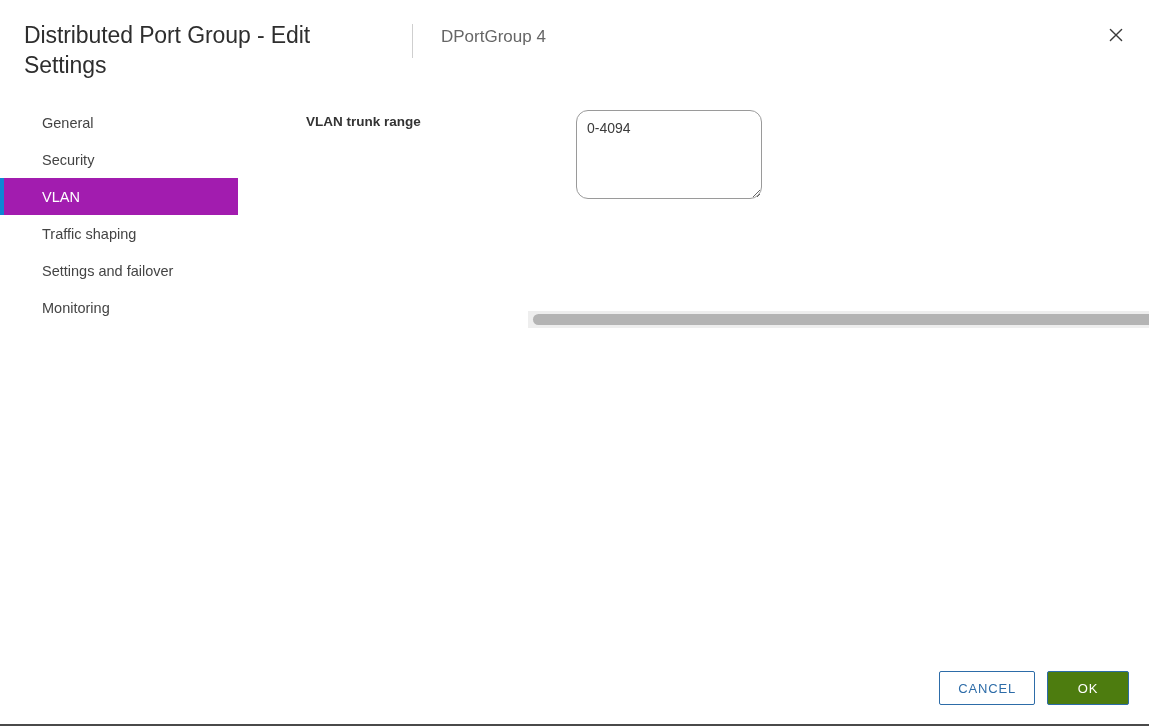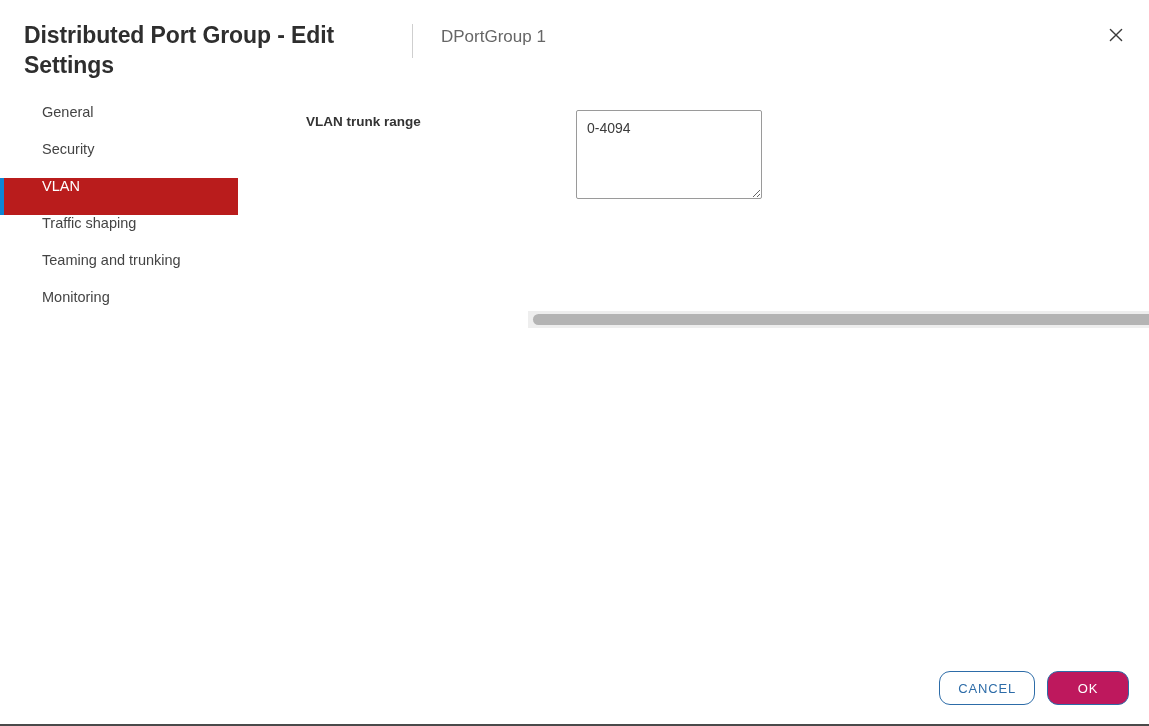--- a/index.html
+++ b/index.html
@@ -32,21 +32,21 @@
   .header {
     position: relative;
     padding: 16px 24px 0 24px;
     flex: 0 0 auto;
     height: 86px;
     display: flex;
     align-items: flex-start;
   }
   .header-title {
     font-size: 23px;
-    font-weight: 700;
+    font-weight: 400;
     line-height: 1.32;
     color: #2e2e2e;
     letter-spacing: -0.1px;
     width: 360px;
     margin: 0;
     padding-top: 4px;
   }
   .header-divider {
     width: 1px;
     background: #cfcfcf;
@@ -87,29 +87,29 @@
 
   .nav {
     width: 238px;
     flex: 0 0 238px;
     padding-top: 18px;
   }
   .nav-item {
     position: relative;
     height: 37px;
     display: flex;
-    align-items: flex-start;
+    align-items: center;
     padding-left: 42px;
     font-size: 14.5px;
     color: #444444;
     cursor: pointer;
     white-space: nowrap;
   }
   .nav-item.selected {
-    background: #b91c1c;
+    background: #a21caf;
     color: #ffffff;
   }
   .nav-item.selected::before {
     content: "";
     position: absolute;
     left: 0;
     top: 0;
     bottom: 0;
     width: 4px;
     background: #0e86d4;
@@ -172,21 +172,21 @@
   .chevron {
     margin-left: 9px;
     display: inline-flex;
     align-items: center;
   }
 
   .trunk-textarea {
     width: 186px;
     height: 89px;
     border: 1px solid #9a9a9a;
-    border-radius: 2px;
+    border-radius: 12px;
     background: #ffffff;
     font-family: "Liberation Sans", sans-serif;
     font-size: 14px;
     color: #3b3b3b;
     padding: 9px 10px;
     resize: both;
     outline: none;
     overflow: hidden;
     display: block;
   }
@@ -221,50 +221,50 @@
     justify-content: flex-end;
     padding: 0 20px 0 0;
     gap: 12px;
   }
   .btn {
     height: 34px;
     min-width: 84px;
     font-family: "Liberation Sans", sans-serif;
     font-size: 13px;
     letter-spacing: 0.85px;
-    border-radius: 11px;
+    border-radius: 2px;
     cursor: pointer;
     display: inline-flex;
     align-items: center;
     justify-content: center;
     padding: 0 18px;
   }
   .btn-secondary {
     background: #ffffff;
     border: 1px solid #2d6ca8;
     color: #2d6ca8;
   }
   .btn-primary {
-    background: #be185d;
+    background: #4d7c0f;
     border: 1px solid #2d6ca8;
     color: #ffffff;
     min-width: 82px;
   }
 </style>
 </head>
 <body>
 
 <div class="dialog">
 
   <div class="header">
     <h1 class="header-title">Distributed Port Group - Edit Settings</h1>
 
     <div class="header-divider"></div>
 
-    <div class="header-subtitle">DPortGroup 1</div>
+    <div class="header-subtitle">DPortGroup 4</div>
 
     <button class="close-btn">
       <span>
         <svg width="16" height="16" viewBox="0 0 16 16" aria-hidden="true">
           <path d="M2.4 2.4 L13.6 13.6 M13.6 2.4 L2.4 13.6" stroke="#3b3b3b" stroke-width="1.4" stroke-linecap="round"></path>
         </svg>
       </span>
     </button>
   </div>
 
@@ -277,21 +277,21 @@
       <div class="nav-item">
         <span>Security</span>
       </div>
       <div class="nav-item selected">
         <span>VLAN</span>
       </div>
       <div class="nav-item">
         <span>Traffic shaping</span>
       </div>
       <div class="nav-item">
-        <span>Teaming and trunking</span>
+        <span>Settings and failover</span>
       </div>
       <div class="nav-item">
         <span>Monitoring</span>
       </div>
     </nav>
 
     <div class="content">
       <div class="form">
 
 

